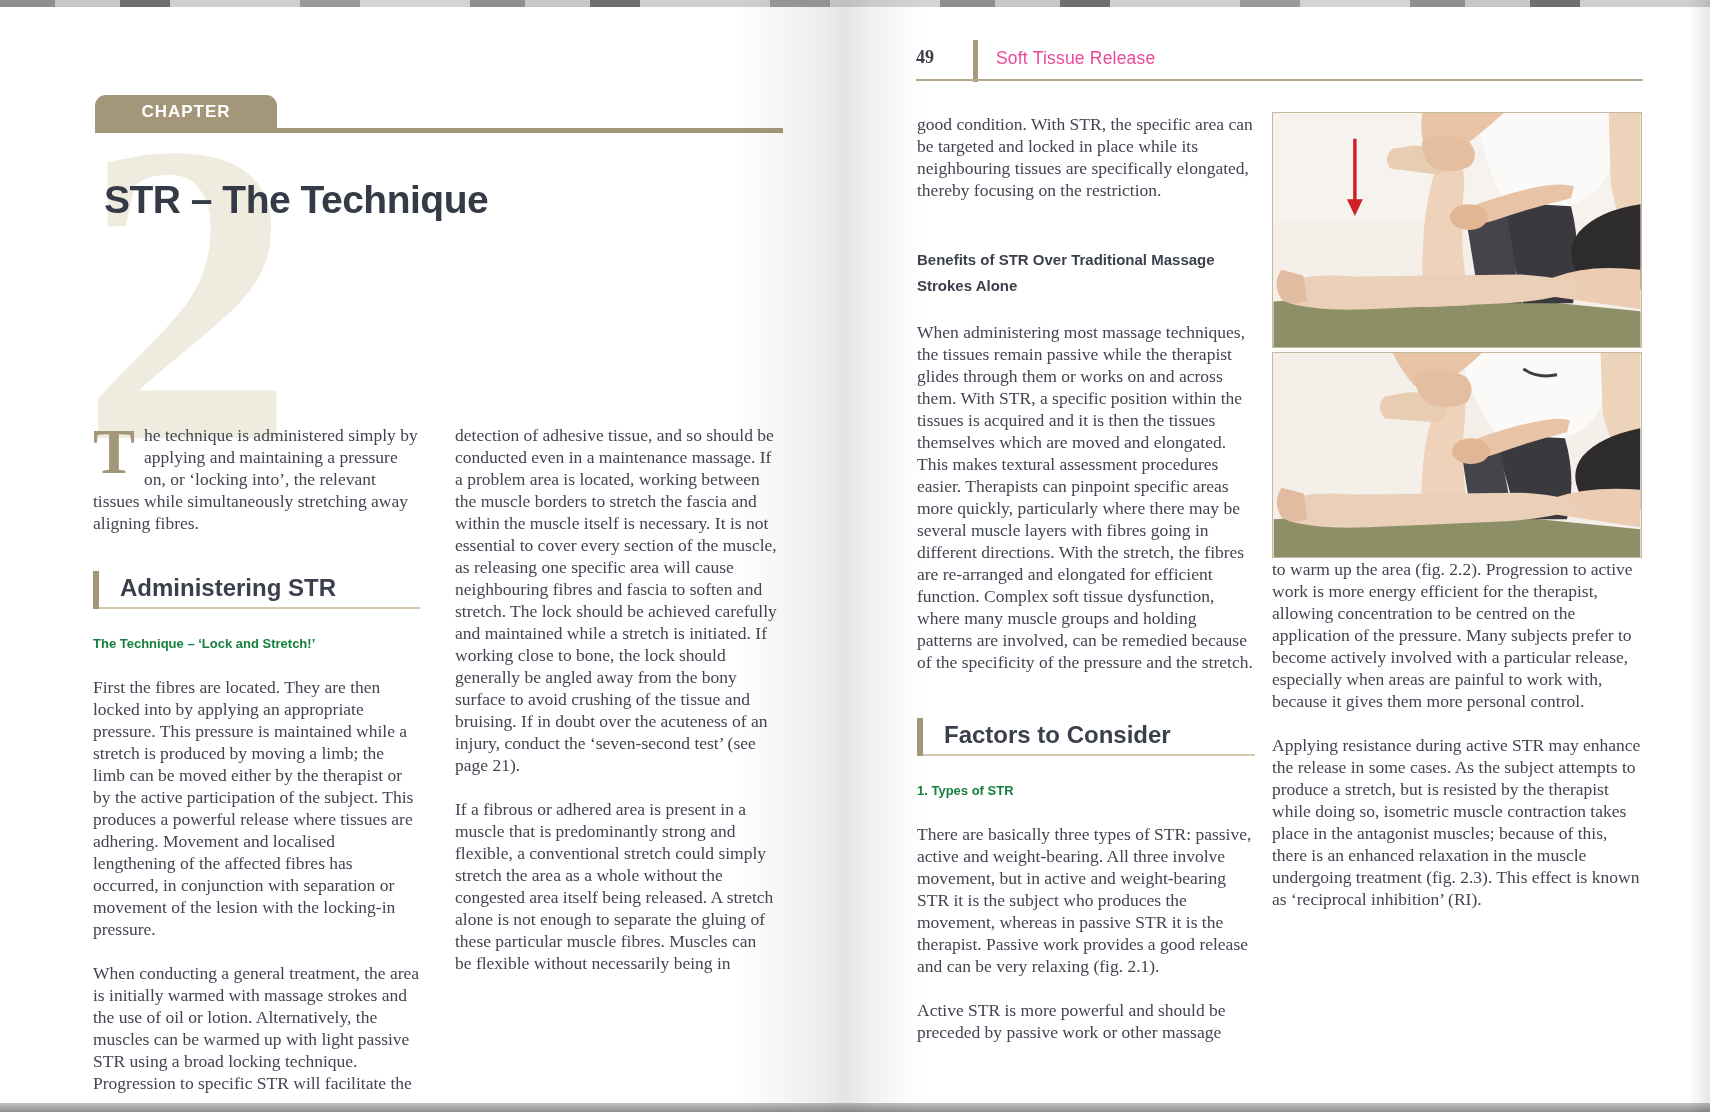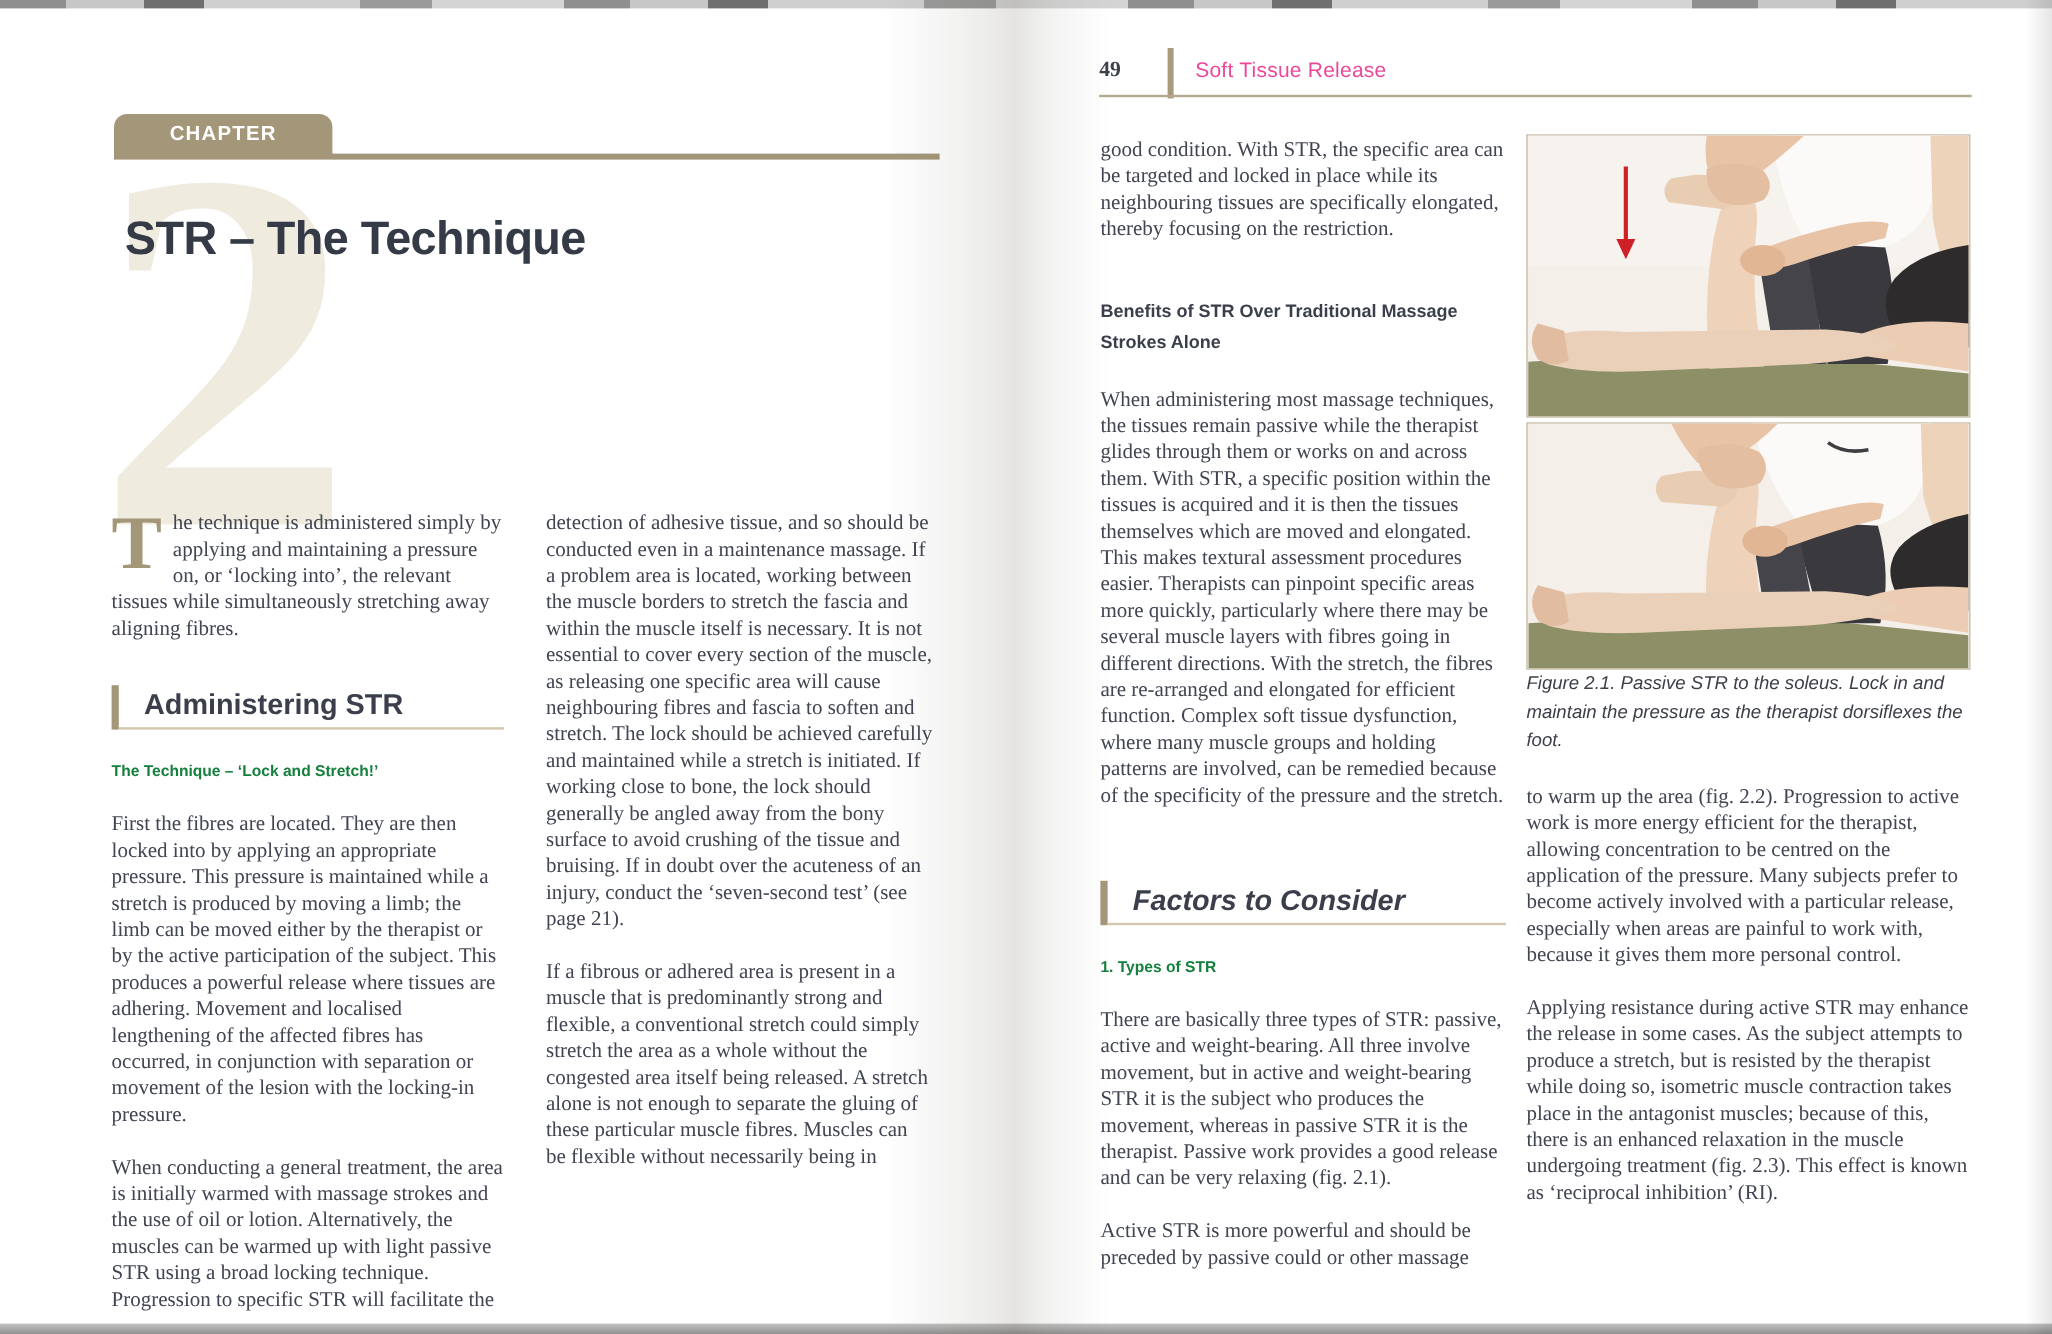--- a/index.html
+++ b/index.html
@@ -111,30 +111,30 @@
   </div>
   <div class="head-rule"></div>
 
   <div class="col" id="right-col1">
     <p>good condition. With STR, the specific area can be targeted and locked in place while its neighbouring tissues are specifically elongated, thereby focusing on the restriction.</p>
 
     <h3 class="plain-head" style="margin-top:46px;">Benefits of STR Over Traditional Massage Strokes Alone</h3>
 
     <p>When administering most massage techniques, the tissues remain passive while the therapist glides through them or works on and across them. With STR, a specific position within the tissues is acquired and it is then the tissues themselves which are moved and elongated. This makes textural assessment procedures easier. Therapists can pinpoint specific areas more quickly, particularly where there may be several muscle layers with fibres going in different directions. With the stretch, the fibres are re-arranged and elongated for efficient function. Complex soft tissue dysfunction, where many muscle groups and holding patterns are involved, can be remedied because of the specificity of the pressure and the stretch.</p>
 
-    <div class="sec-block" style="margin-top:64px;font-style:italic;">
+    <div class="sec-block" style="margin-top:48px;">
       <span class="sec-bar"></span>
       <span class="sec-title">Factors to Consider</span>
       <span class="sec-rule"></span>
     </div>
 
     <h3 class="sub-head">1. Types of STR</h3>
 
     <p>There are basically three types of STR: passive, active and weight-bearing. All three involve movement, but in active and weight-bearing STR it is the subject who produces the movement, whereas in passive STR it is the therapist. Passive work provides a good release and can be very relaxing (fig. 2.1).</p>
-    <p class="gap-top">Active STR is more powerful and should be preceded by passive could or other massage</p>
+    <p class="gap-top">Active STR is more powerful and should be preceded by passive work or other massage</p>
   </div>
 
   <div class="col" id="right-figcol">
 
     <svg class="photo" viewBox="0 0 370 236" height="236">
       <rect width="370" height="236" fill="#f4efe9"></rect>
       <rect width="370" height="110" fill="#f6f2ed"></rect>
 
       <path d="M0,190 Q120,182 250,188 L370,200 L370,236 L0,236 Z" fill="#8d9067"></path>
 
@@ -188,20 +188,19 @@
       <path d="M296,80 Q256,90 224,102 Q206,108 198,106 L196,90 Q232,76 262,70 Q288,64 299,68 Z" fill="#e8c3a6"></path>
       <ellipse cx="199" cy="99" rx="19" ry="13" fill="#e1b695"></ellipse>
 
       <path d="M370,76 Q330,84 312,104 Q298,122 310,144 L370,158 Z" fill="#2e2b2c"></path>
       <path d="M370,138 Q318,134 284,146 L250,158 L370,176 Z" fill="#eccdb4"></path>
 
       <path d="M20,146 Q8,156 16,170 Q44,178 95,176 L235,170 Q285,166 312,156 Q300,144 250,141 L82,143 Q42,140 20,146 Z" fill="#ead0b9"></path>
       <path d="M8,136 Q-2,150 8,166 Q20,174 34,167 L30,142 Z" fill="#e2bca0"></path>
     </svg>
 
-    <p class="fig-caption">Figure 2.1. Passive STR to the soleus. Lock in and maintain the pressure as the therapist dorsiflexes the foot.</p>
 
     <p>to warm up the area (fig. 2.2). Progression to active work is more energy efficient for the therapist, allowing concentration to be centred on the application of the pressure. Many subjects prefer to become actively involved with a particular release, especially when areas are painful to work with, because it gives them more personal control.</p>
     <p>Applying resistance during active STR may enhance the release in some cases. As the subject attempts to produce a stretch, but is resisted by the therapist while doing so, isometric muscle contraction takes place in the antagonist muscles; because of this, there is an enhanced relaxation in the muscle undergoing treatment (fig. 2.3). This effect is known as ‘reciprocal inhibition’ (RI).</p>
   </div>
 
   <div class="edge-right"></div>
 </div>
 
 </body></html>

